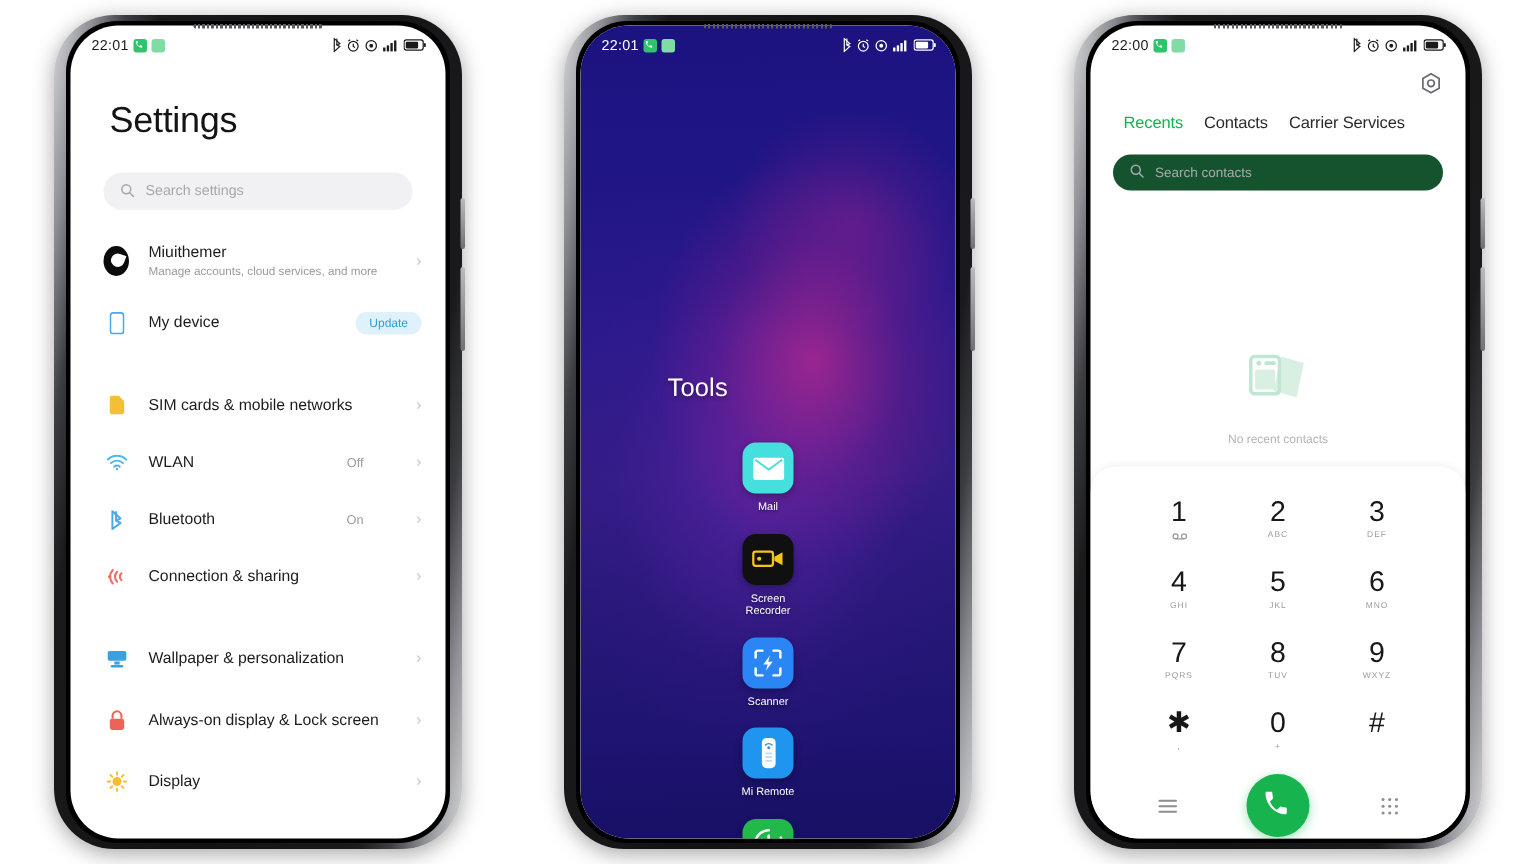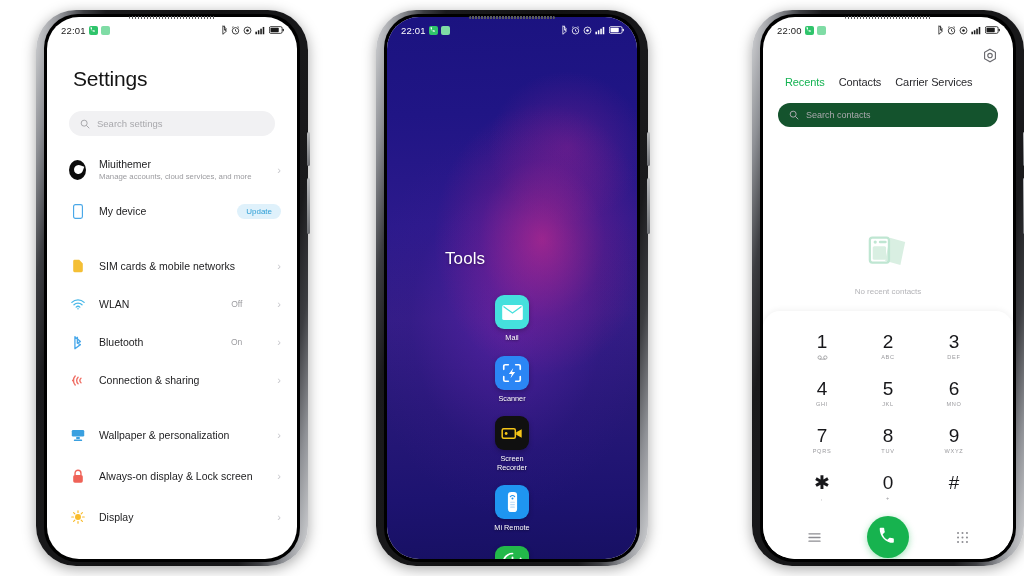--- a/index.html
+++ b/index.html
@@ -16,21 +16,21 @@
     width:272px;
     height:556px;
     top:10px;
     border-radius:40px;
     background:linear-gradient(100deg,#d9dadc 0%,#8e9095 7%,#3c3d41 13%,#1a1a1c 19%,#121213 50%,#1a1a1c 81%,#3c3d41 87%,#8e9095 93%,#d9dadc 100%);
     padding:4px 8px;
     box-shadow:0 3px 14px rgba(0,0,0,.35);
   }
   .phone.p1 { left:36px; }
   .phone.p2 { left:376px; }
-  .phone.p3 { left:752px; }
+  .phone.p3 { left:716px; }
 
   .phone-inner {
     position:relative;
     width:100%;
     height:100%;
     border-radius:34px;
     background:#000;
     padding:3px;
     overflow:hidden;
   }
@@ -83,21 +83,21 @@
     display:inline-flex; align-items:center; justify-content:center;
   }
   .ni.green { background:#2fc46b; }
   .ni.outline { background:#7fdca5; }
   .ni svg { width:6px; height:6px; fill:#fff; }
   .sbicon { display:inline-block; }
   .sbicon svg { display:block; }
 
   
   .settings-title {
-    font-size:21px;
+    font-size:24px;
     font-weight:400;
     color:#141414;
     padding:24px 0 0 26px;
     letter-spacing:-.2px;
   }
   .search-pill {
     margin:20px 22px 0 22px;
     height:25px;
     background:#f1f1f3;
     border-radius:13px;
@@ -501,43 +501,43 @@
           <div class="app-ico" style="background:#45e0dd">
             <svg width="21" height="15" viewBox="0 0 22 16">
                 <rect x="0" y="0" width="22" height="16" rx="2" fill="#fff"></rect>
                 <path d="M1.4 1.6L11 8.6l9.6-7" fill="none" stroke="#45e0dd" stroke-width="1.4"></path>
               </svg>
           </div>
           <div class="app-name">Mail</div>
         </div>
 
         <div class="app">
+          <div class="app-ico" style="background:#101010">
+            <svg width="23" height="15" viewBox="0 0 24 16">
+              <rect x="1" y="3" width="14" height="10" rx="1.6" fill="none" stroke="#f5c518" stroke-width="1.6"></rect>
+              <circle cx="5.2" cy="8" r="1.5" fill="#f5c518"></circle>
+              <path d="M16 6.6l5.8-3.2v9.2L16 9.4z" fill="#f5c518"></path>
+            </svg>
+          </div>
+          <div class="app-name">Screen Recorder</div>
+        </div>
+
+        <div class="app">
           <div class="app-ico" style="background:#2b86f5">
             <svg width="22" height="22" viewBox="0 0 24 24">
               <g fill="none" stroke="#fff" stroke-width="1.8" stroke-linecap="round">
                 <path d="M3 8V4.6A1.6 1.6 0 014.6 3H8"></path>
                   <path d="M16 3h3.4A1.6 1.6 0 0121 4.6V8"></path>
                 <path d="M21 16v3.4a1.6 1.6 0 01-1.6 1.6H16"></path>
                   <path d="M8 21H4.6A1.6 1.6 0 013 19.4V16"></path>
               </g>
               <path d="M13.4 6.6L8.6 13h3.2l-1.4 4.6 5-6.6h-3.3l1.3-4.4z" fill="#fff"></path>
             </svg>
           </div>
           <div class="app-name">Scanner</div>
-        </div>
-
-        <div class="app">
-          <div class="app-ico" style="background:#101010">
-            <svg width="23" height="15" viewBox="0 0 24 16">
-              <rect x="1" y="3" width="14" height="10" rx="1.6" fill="none" stroke="#f5c518" stroke-width="1.6"></rect>
-              <circle cx="5.2" cy="8" r="1.5" fill="#f5c518"></circle>
-              <path d="M16 6.6l5.8-3.2v9.2L16 9.4z" fill="#f5c518"></path>
-            </svg>
-          </div>
-          <div class="app-name">Screen Recorder</div>
         </div>
 
         <div class="app">
           <div class="app-ico" style="background:#1f95f0">
             <svg width="13" height="22" viewBox="0 0 14 24">
               <rect x="2" y="1" width="10" height="22" rx="3.4" fill="#fff"></rect>
               <path d="M4.6 6.2a3.4 3.4 0 014.8 0" fill="none" stroke="#1f95f0" stroke-width="1.1" stroke-linecap="round"></path>
               <circle cx="7" cy="8.2" r="1.1" fill="#1f95f0"></circle>
               <rect x="4.4" y="11.6" width="5.2" height="1.3" rx="0.6" fill="#bcdcf8"></rect>
               <rect x="4.4" y="14.3" width="5.2" height="1.3" rx="0.6" fill="#bcdcf8"></rect>

